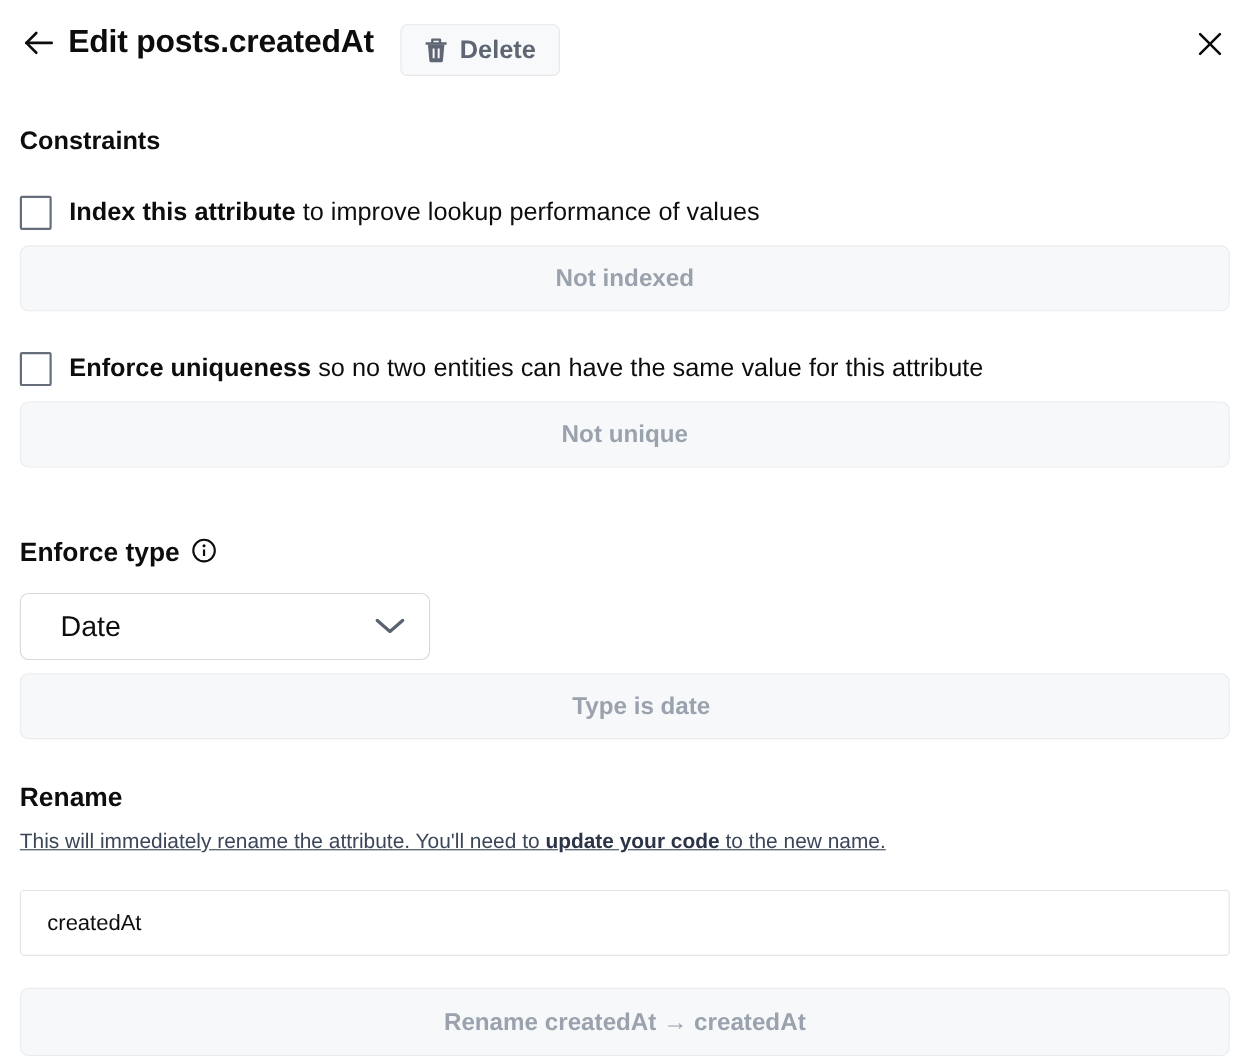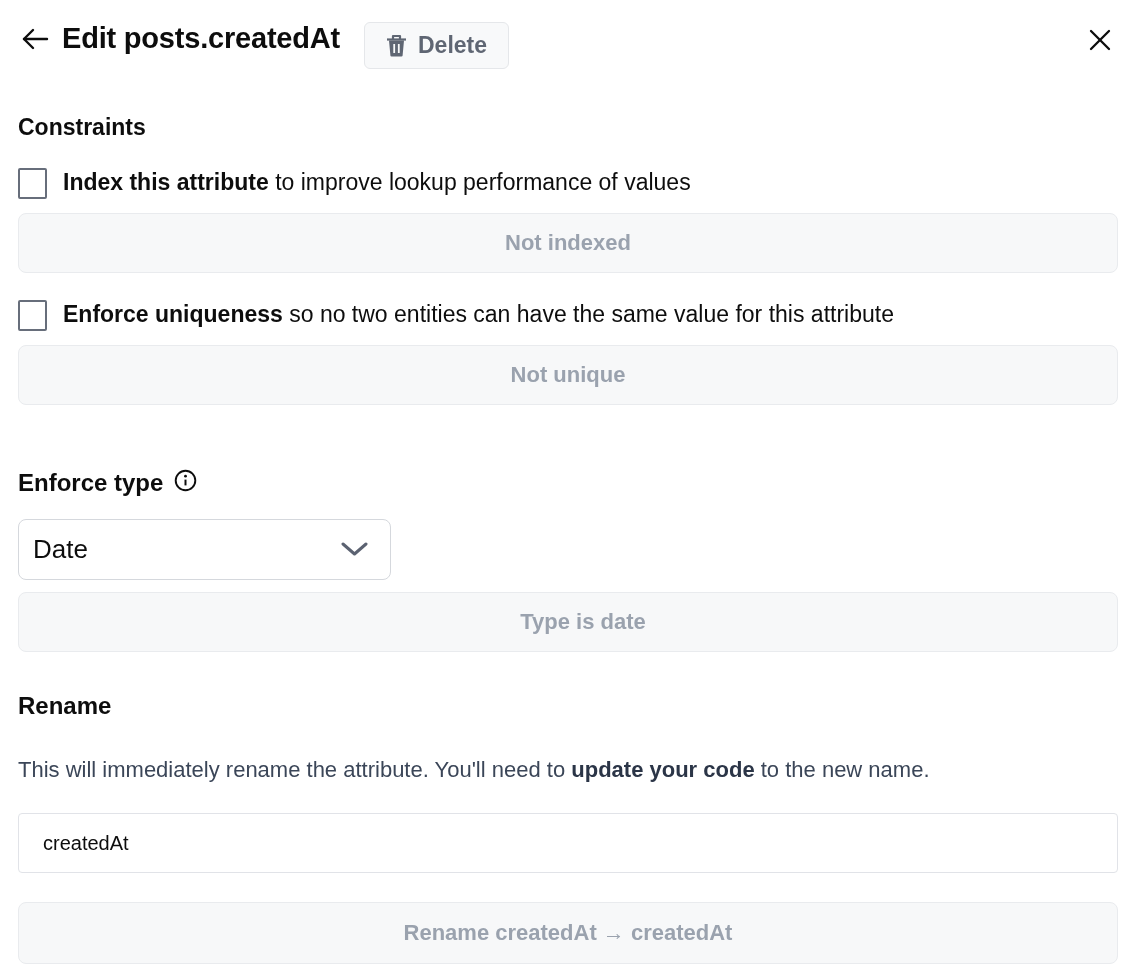--- a/index.html
+++ b/index.html
@@ -46,21 +46,21 @@
 
   
   .section-heading {
     font-size: 23px; font-weight: 700; color: #0d0d0d;
   }
   .constraints-heading { margin-top: 42px; }
 
   
   .check-row {
     display: flex; align-items: flex-start; gap: 16px;
-    margin-top: 26px;
+    margin-top: 36px;
   }
   .checkbox {
     appearance: none; -webkit-appearance: none;
     width: 29px; height: 31px;
     border: 2px solid #676e7b;
     border-radius: 2px;
     background: #ffffff;
     flex: 0 0 auto;
     margin-top: 1px;
     cursor: pointer;
@@ -88,32 +88,33 @@
     margin-top: 64px;
     display: flex; gap: 11px;
   }
   .type-select {
     margin-top: 22px;
     width: 373px; height: 61px;
     border: 1px solid #d5d8dd;
     border-radius: 8px;
     background: #ffffff;
     display: flex; align-items: center;
-    padding: 0 22px 0 14px;
+    padding: 0 22px 0 36px;
     cursor: pointer;
   }
   .type-select-value { font-size: 26px; color: #0d0d0d; flex: 1; }
   .type-status { margin-top: 12px; padding-left: 40px; }
 
   
   .rename-heading { margin-top: 40px; font-size: 24px; }
   .rename-desc {
-    margin-top: 28px;
-    font-size: 22px; line-height: 43px; color: #3b4658;
+    margin-top: 4px;
+    font-size: 19px; line-height: 43px; color: #3b4658;
     max-width: 1100px;
+    text-decoration: underline;
   }
   .rename-desc b { font-weight: 700; color: #2b3547; }
   .rename-input {
     margin-top: 22px;
     width: 100%; height: 60px;
     border: 1px solid #e1e3e8;
     border-radius: 4px;
     padding: 0 24px;
     font-family: "Liberation Sans", sans-serif;
     font-size: 20px; color: #0d0d0d;

